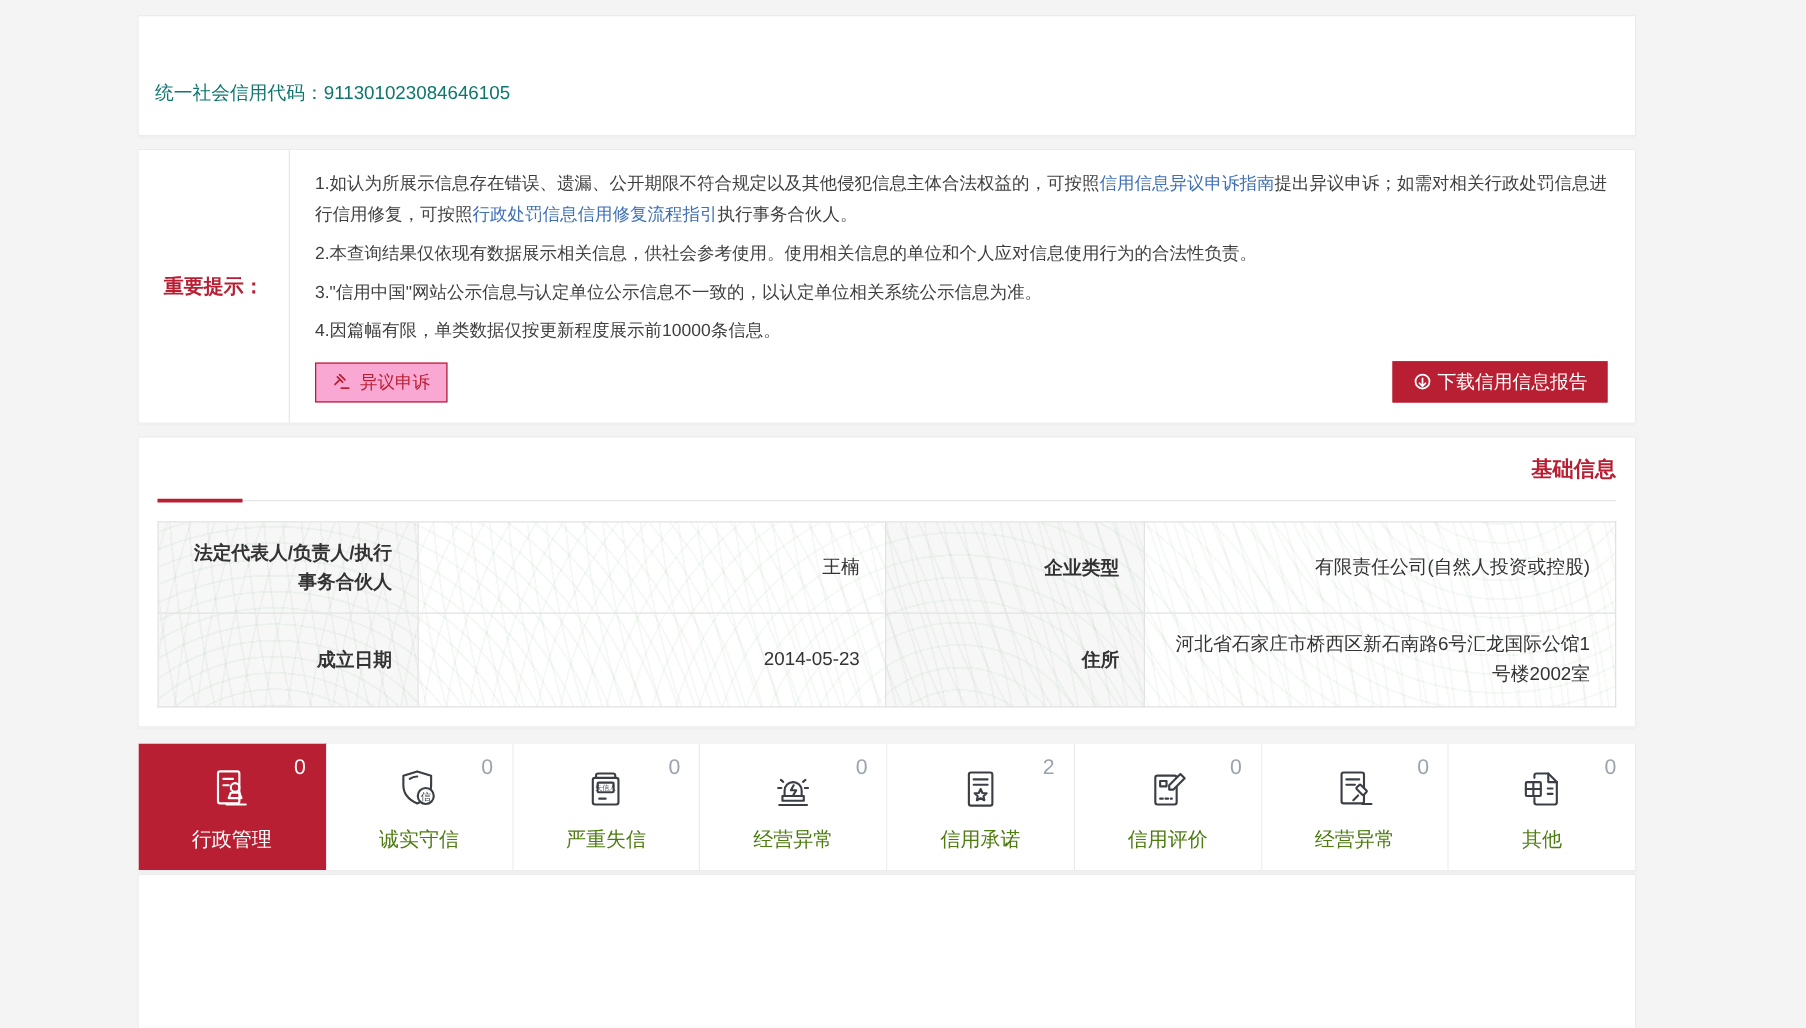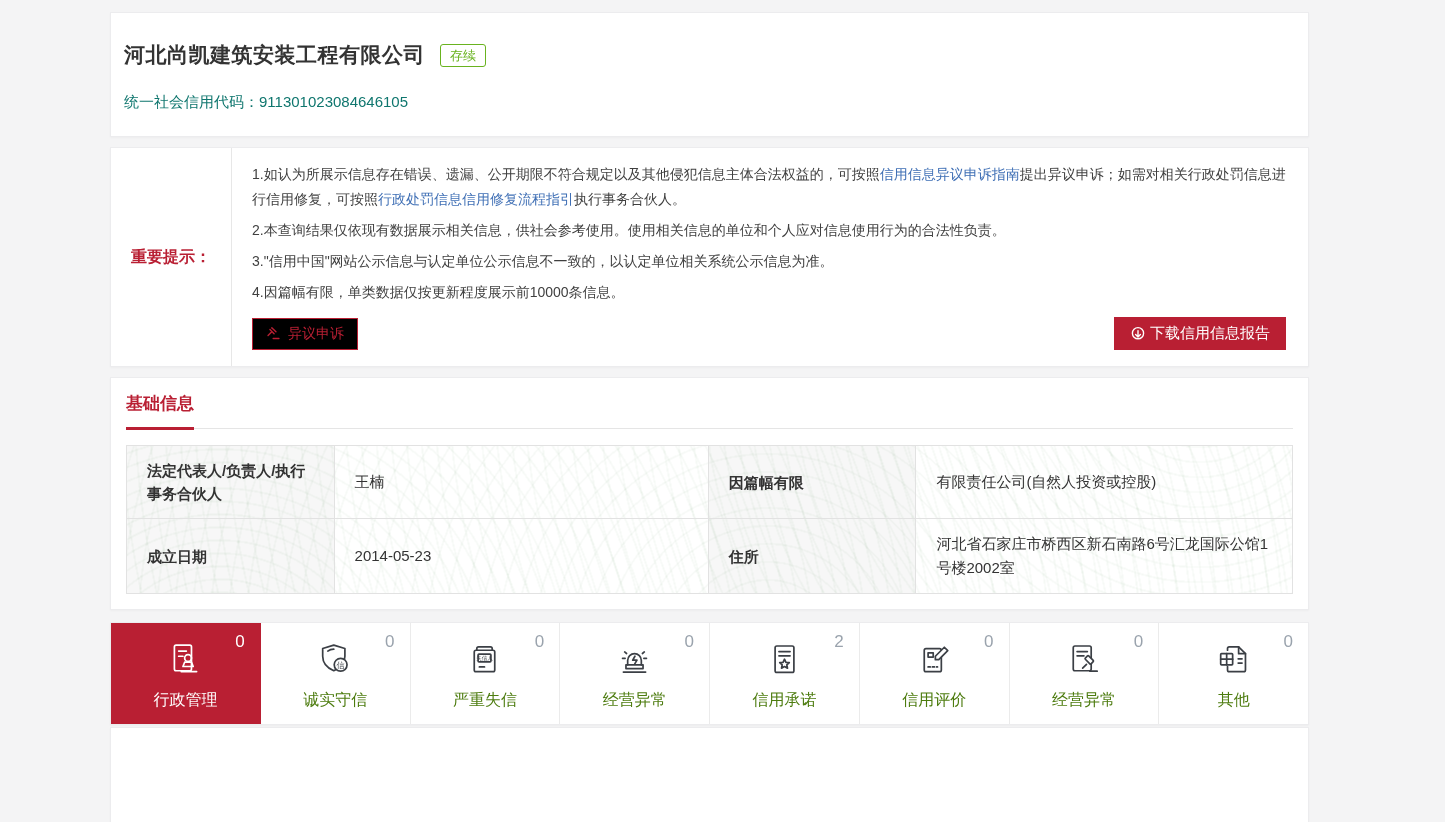--- a/index.html
+++ b/index.html
@@ -31,30 +31,30 @@
   .notice-label {
     width:120px; flex:0 0 120px; display:flex; align-items:center; justify-content:center;
     color:#b91f33; font-weight:bold; font-size:16px;
   }
   .notice-body { flex:1; border-left:1px solid #e7e7e7; padding:14px 22px 16px 20px; }
   .notice-p { margin:0 0 6px 0; font-size:14px; line-height:25px; color:#3f3f3f; }
   .link { color:#3f6fb5; text-decoration:none; cursor:pointer; }
   .notice-actions { display:flex; justify-content:space-between; align-items:center; margin-top:12px; }
   .btn-appeal {
     display:inline-flex; align-items:center; gap:7px; height:32px; padding:0 13px;
-    background:#000000; border:1px solid #b91f33; color:#b91f33; font-size:14px; cursor:pointer;
+    background:#f9a8d4; border:1px solid #b91f33; color:#b91f33; font-size:14px; cursor:pointer;
   }
   .btn-download {
     display:inline-flex; align-items:center; gap:4px; height:33px; padding:0 15px;
     background:#b91f33; border:1px solid #b91f33; color:#fff; font-size:15px; cursor:pointer;
   }
   .btn-icon { display:inline-flex; }
 
   
-  .basic-card { margin-top:10px; padding:14px 15px 15px; }
+  .basic-card { margin-top:10px; padding:14px 15px 15px;text-align:right; }
   .section-title-row { position:relative; border-bottom:1px solid #e5e5e5; }
   .section-title {
     display:inline-block; color:#b91f33; font-size:17px; font-weight:bold; padding-bottom:13px;
   }
   .section-title-row::after {
     content:""; position:absolute; left:0; bottom:-2px; width:68px; height:3px; background:#b91f33;
   }
   table.info-table {
     width:100%; border-collapse:collapse; table-layout:fixed; margin-top:16px;
     background:
@@ -89,24 +89,20 @@
 
   
   .content-panel { margin-top:2px; height:140px; position:relative; }
 </style>
 </head>
 <body>
 
 <div class="page">
 
   <div class="card header-card">
-    <div class="company-line">
-      <span class="company-name">河北尚凯建筑安装工程有限公司</span>
-      <span class="status-badge">存续</span>
-    </div>
     <div class="credit-code">
       <span>统一社会信用代码：</span><span>911301023084646105</span>
     </div>
   </div>
 
   <div class="card notice-card">
     <div class="notice-label">重要提示：</div>
     <div class="notice-body">
       <p class="notice-p"><span>1.如认为所展示信息存在错误、遗漏、公开期限不符合规定以及其他侵犯信息主体合法权益的，可按照</span><a class="link">信用信息异议申诉指南</a><span>提出异议申诉；如需对相关行政处罚信息进行信用修复，可按照</span><a class="link">行政处罚信息信用修复流程指引</a><span>执行事务合伙人。</span></p>
       <p class="notice-p">2.本查询结果仅依现有数据展示相关信息，供社会参考使用。使用相关信息的单位和个人应对信息使用行为的合法性负责。</p>
@@ -139,21 +135,21 @@
 
   <div class="card basic-card">
     <div class="section-title-row">
       <span class="section-title">基础信息</span>
     </div>
     <table class="info-table">
       <tbody>
         <tr class="row-1">
           <td class="cell-label w-label">法定代表人/负责人/执行事务合伙人</td>
           <td class="cell-value w-value1">王楠</td>
-          <td class="cell-label w-label">因篇幅有限</td>
+          <td class="cell-label w-label">企业类型</td>
           <td class="cell-value w-value2">有限责任公司(自然人投资或控股)</td>
         </tr>
         <tr class="row-2">
           <td class="cell-label w-label">成立日期</td>
           <td class="cell-value w-value1">2014-05-23</td>
           <td class="cell-label w-label">住所</td>
           <td class="cell-value w-value2">河北省石家庄市桥西区新石南路6号汇龙国际公馆1号楼2002室</td>
         </tr>
       </tbody>
     </table>

